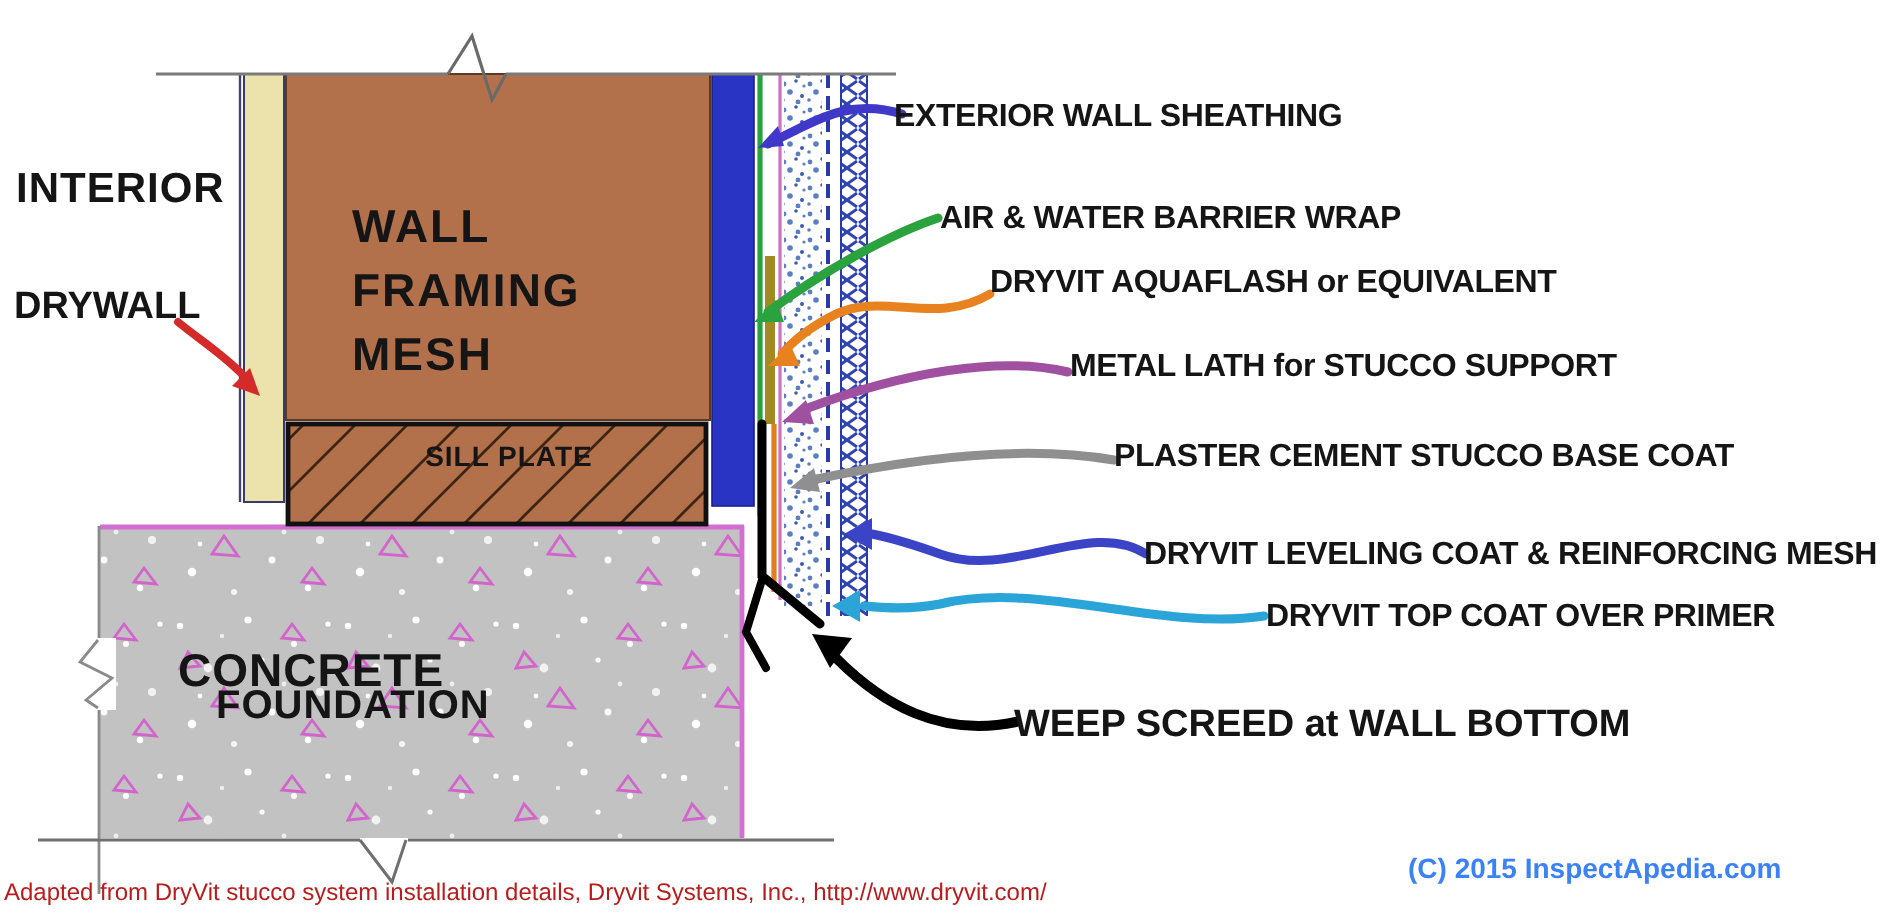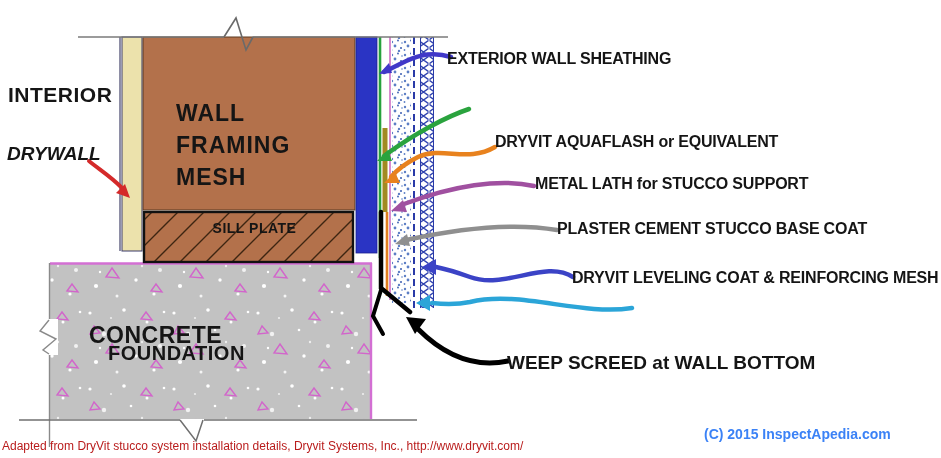--- a/index.html
+++ b/index.html
@@ -3,21 +3,21 @@
 <meta charset="utf-8">
 <style>
   html,body{margin:0;padding:0;background:#ffffff;}
   .stage{
     position:relative;width:941px;height:458px;background:#ffffff;overflow:hidden;
     font-family:"Liberation Sans",sans-serif;
   }
   .stage svg{position:absolute;left:0;top:0;}
   .lbl{position:absolute;white-space:nowrap;color:#151515;font-weight:bold;line-height:1.05;}
   .lbl-interior{left:8px;top:84px;font-size:21px;letter-spacing:.5px;}
-  .lbl-drywall{left:7px;top:144px;font-size:19px;font-style:italic;}
+  .lbl-drywall{left:7px;top:144px;font-size:19px;}
   .lbl-stud{left:176px;top:97px;font-size:23px;line-height:32px;letter-spacing:1px;}
   .lbl-sill{left:143px;top:221px;width:223px;text-align:center;font-size:14px;letter-spacing:.5px;}
   .lbl-concrete{left:89px;top:311px;font-size:23px;letter-spacing:.5px;margin-top:12px;}
   .lbl-foundation{left:108px;top:343px;font-size:20px;letter-spacing:.5px;}
   .callout{position:absolute;white-space:nowrap;color:#151515;font-weight:bold;font-size:16px;letter-spacing:-0.2px;}
   .callout-big{font-size:19px;letter-spacing:0;}
   .caption{position:absolute;left:2px;top:439px;font-size:12px;color:#b91c1c;white-space:nowrap;}
   .copyright{position:absolute;left:704px;top:426px;font-size:14px;font-weight:bold;color:#3b82f6;white-space:nowrap;}
 </style>
 </head>
@@ -147,21 +147,23 @@
   <div class="lbl lbl-stud">
     <div>WALL</div>
     <div>FRAMING</div>
     <div>MESH</div>
   </div>
   <div class="lbl lbl-sill">SILL PLATE</div>
   <div class="lbl lbl-concrete">CONCRETE</div>
   <div class="lbl lbl-foundation">FOUNDATION</div>
 
   <div class="callout" style="left:447px;top:50px">EXTERIOR WALL SHEATHING</div>
+  <div class="callout" style="left:470px;top:101px">AIR &amp; WATER BARRIER WRAP</div>
   <div class="callout" style="left:495px;top:133px">DRYVIT AQUAFLASH or EQUIVALENT</div>
   <div class="callout" style="left:535px;top:175px">METAL LATH for STUCCO SUPPORT</div>
   <div class="callout" style="left:557px;top:220px">PLASTER CEMENT STUCCO BASE COAT</div>
   <div class="callout" style="left:572px;top:269px">DRYVIT LEVELING COAT &amp; REINFORCING MESH</div>
+  <div class="callout" style="left:633px;top:300px">DRYVIT TOP COAT OVER PRIMER</div>
   <div class="callout callout-big" style="left:507px;top:352px">WEEP SCREED at WALL BOTTOM</div>
 
   <div class="caption">Adapted from DryVit stucco system installation details, Dryvit Systems, Inc.,  http://www.dryvit.com/</div>
   <div class="copyright">(C) 2015 InspectApedia.com</div>
 </div>
 
 </body></html>

